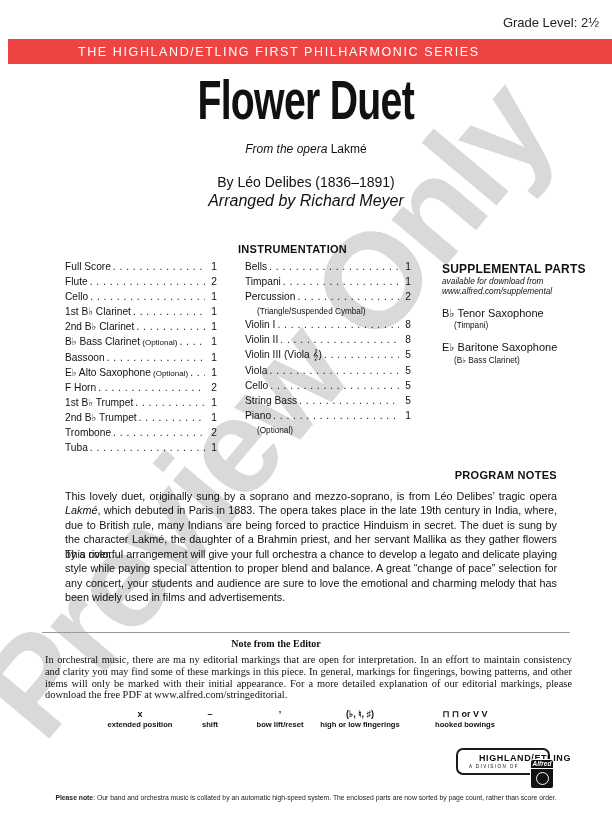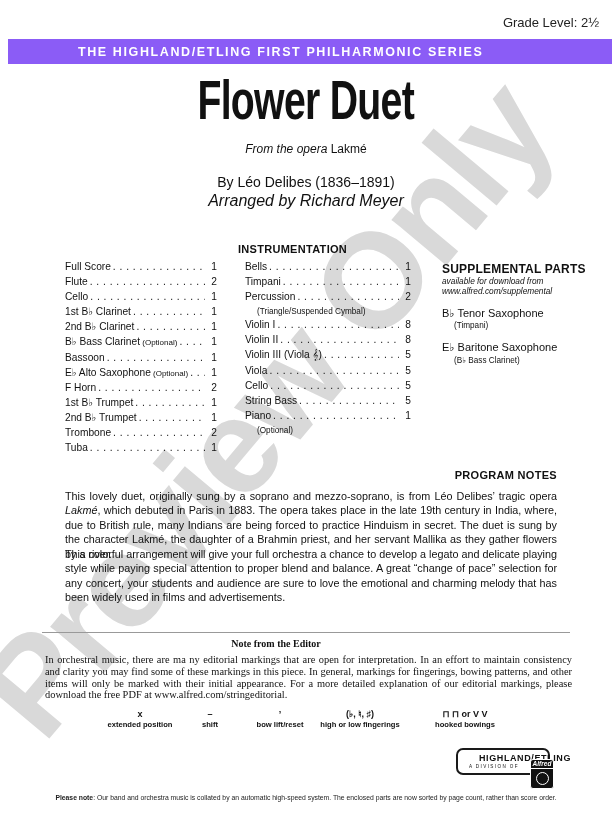--- a/index.html
+++ b/index.html
@@ -5,22 +5,22 @@
   html,body{margin:0;padding:0;background:#fff;}
   .page{position:relative;width:612px;height:816px;background:#ffffff;overflow:hidden;
         font-family:"Liberation Sans", sans-serif;color:#111;}
   .layer{position:absolute;inset:0;z-index:1;}
   
   .watermark{position:absolute;left:8px;top:638px;z-index:0;transform:rotate(-50deg);
              transform-origin:0 50%;font-size:135px;font-weight:bold;letter-spacing:-4px;
              color:#d9d9d9;white-space:nowrap;}
   
   .grade{position:absolute;top:15px;right:13px;font-size:13px;color:#222;}
-  .banner{position:absolute;top:39px;left:8px;right:0;height:25px;background:#8b5cf6;
-          color:#fff;font-weight:bold;font-size:12.5px;letter-spacing:1.6px;
+  .banner{position:absolute;top:39px;left:8px;right:0;height:25px;background:#ef4444;
+          color:#fff;font-weight:normal;font-size:12.5px;letter-spacing:1.6px;
           display:flex;align-items:center;padding-left:70px;box-sizing:border-box;}
   
   .titleblock{position:absolute;top:72px;left:0;width:612px;text-align:center;}
   .title{font-size:56px;font-weight:bold;letter-spacing:-1px;display:inline-block;
          transform:scaleX(.70);transform-origin:center;white-space:nowrap;line-height:1;}
   .subtitle{margin-top:14px;font-size:12px;}
   .subtitle .it{font-style:italic;}
   .composer{margin-top:18px;font-size:14px;}
   .arranger{margin-top:2px;font-size:16px;font-style:italic;}
   

